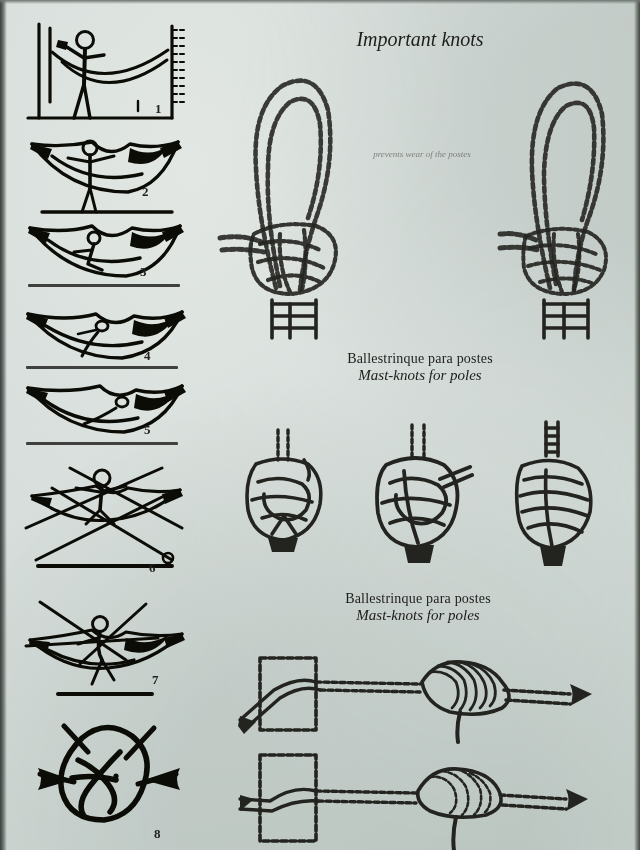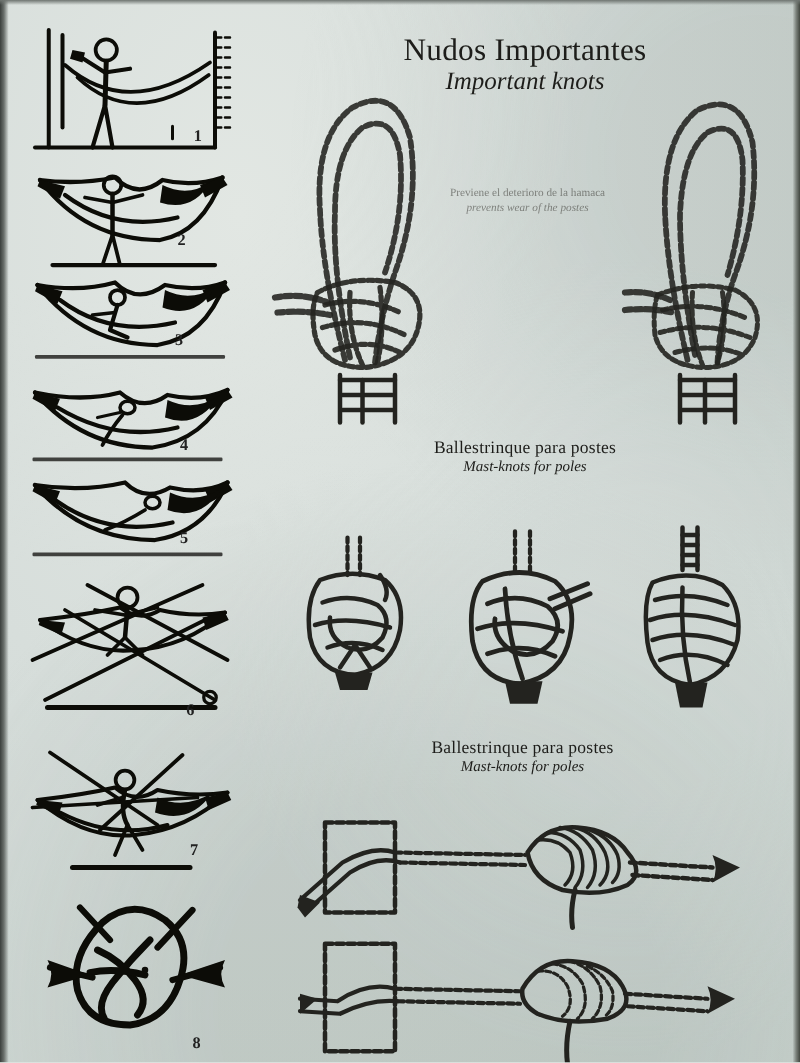--- a/index.html
+++ b/index.html
@@ -41,21 +41,21 @@
     font-size:13px;color:#222;font-weight:600;}
 
   svg{display:block;overflow:visible;}
   .ink{fill:none;stroke:#23231f;stroke-linecap:round;stroke-linejoin:round;}
   .ink-f{fill:#23231f;stroke:none;}
 
   .head{text-align:center;color:#1d1d1a;}
   .head .es{font-size:25px;letter-spacing:.2px;line-height:1.05;}
   .head .en{font-size:20px;font-style:italic;line-height:1.15;}
   .head2 .es{font-size:14px;}
-  .head2 .en{font-size:12px;font-style:italic;}
+  .head2 .en{font-size:15px;font-style:italic;}
   .caption{position:absolute;text-align:center;color:#4b4b46;
     font-size:9px;line-height:1.35;opacity:.62;
     font-family:"Liberation Serif",serif;}
   .caption .en{font-style:italic;}
 
   .blur-lite{filter:blur(.25px);}
   .blur-med{filter:blur(.45px);}
   .rough{filter:blur(.35px) contrast(1.25);}
 </style>
 </head>
@@ -247,26 +247,24 @@
         <circle cx="82" cy="68" r="2.6" class="ink-f"></circle>
       </svg>
       <span class="num" style="left:120px;top:118px;">8</span>
     </div>
 
   </div>
 
   <div class="col-right">
 
     <div class="head" style="position:absolute;left:90px;top:18px;width:260px;">
-      <div class="es">Nudos Importantes</div>
       <div class="en">Important knots</div>
     </div>
 
     <div class="caption" style="left:112px;top:138px;width:220px;">
-      <div>Previene el deterioro de la hamaca</div>
       <div class="en">prevents wear of the postes</div>
     </div>
 
     <svg style="position:absolute;left:20px;top:28px;" width="140" height="300" viewBox="0 0 140 300" class="blur-med">
       <g class="ink" stroke-width="4.6" stroke-dasharray="5 3.4" opacity=".88">
         <path d="M56 250 Q38 180 36 130 Q32 70 62 48 Q96 30 108 72 Q116 124 96 180 Q84 216 80 252"></path>
         <path d="M60 248 Q46 180 48 132 Q48 82 70 64 Q94 52 100 86 Q104 132 88 180"></path>
       </g>
       <g class="ink" stroke-width="4.2" stroke-dasharray="4 3" opacity=".9">
         <path d="M34 196 Q60 182 96 188 Q122 198 114 226 Q106 252 72 256 Q38 256 32 230 Q28 208 34 196 Z"></path>

